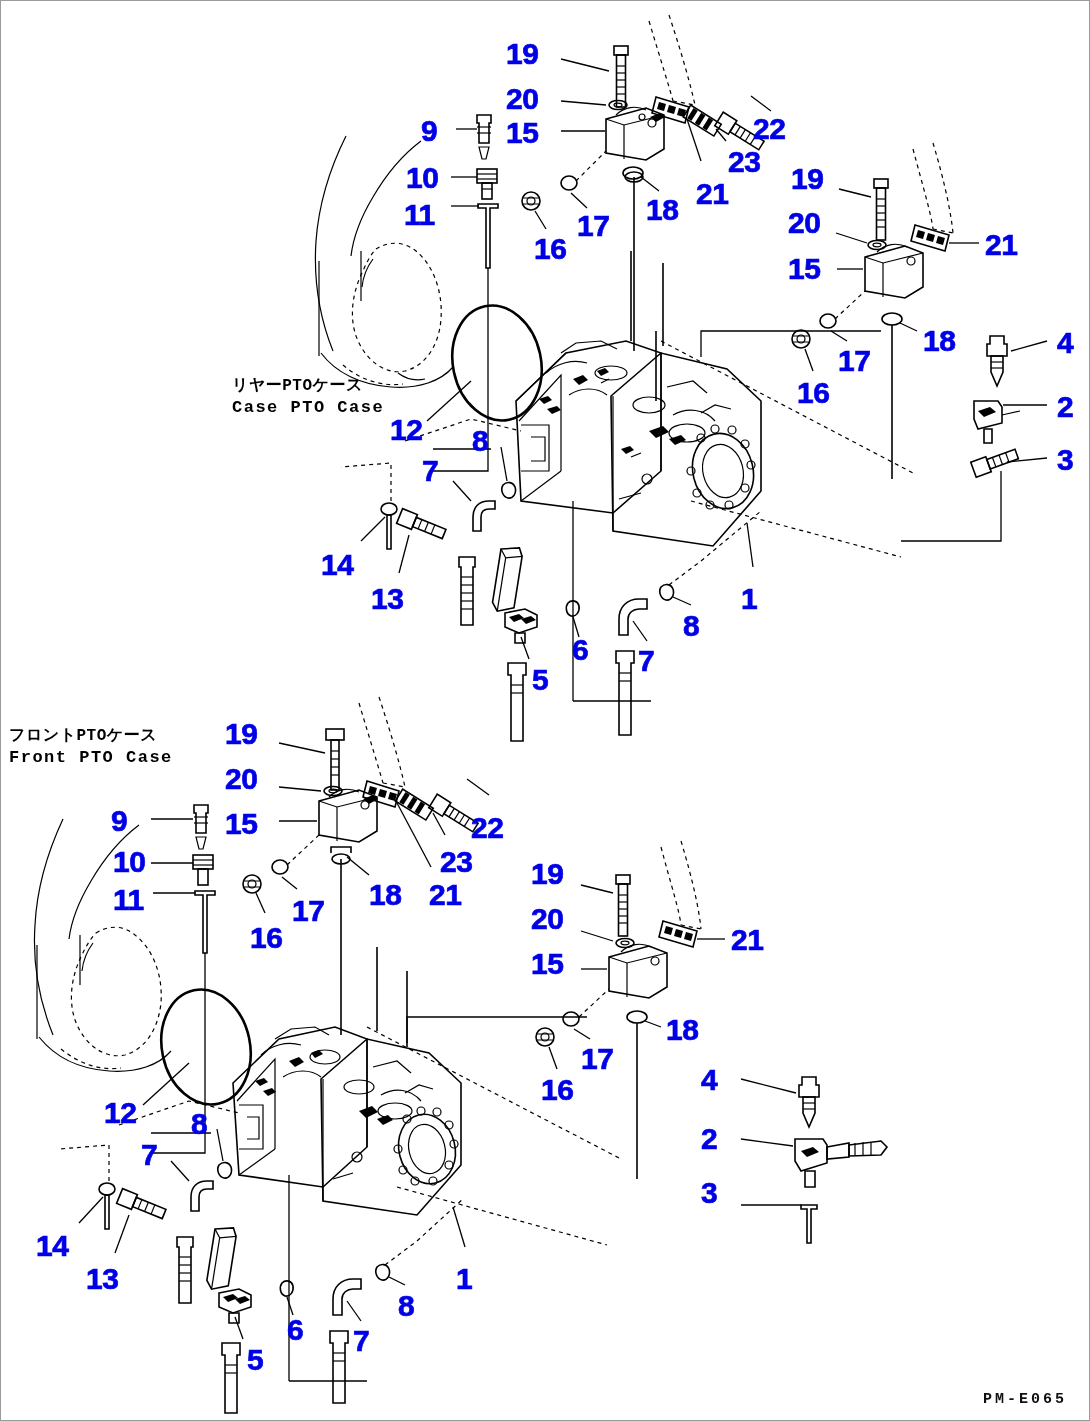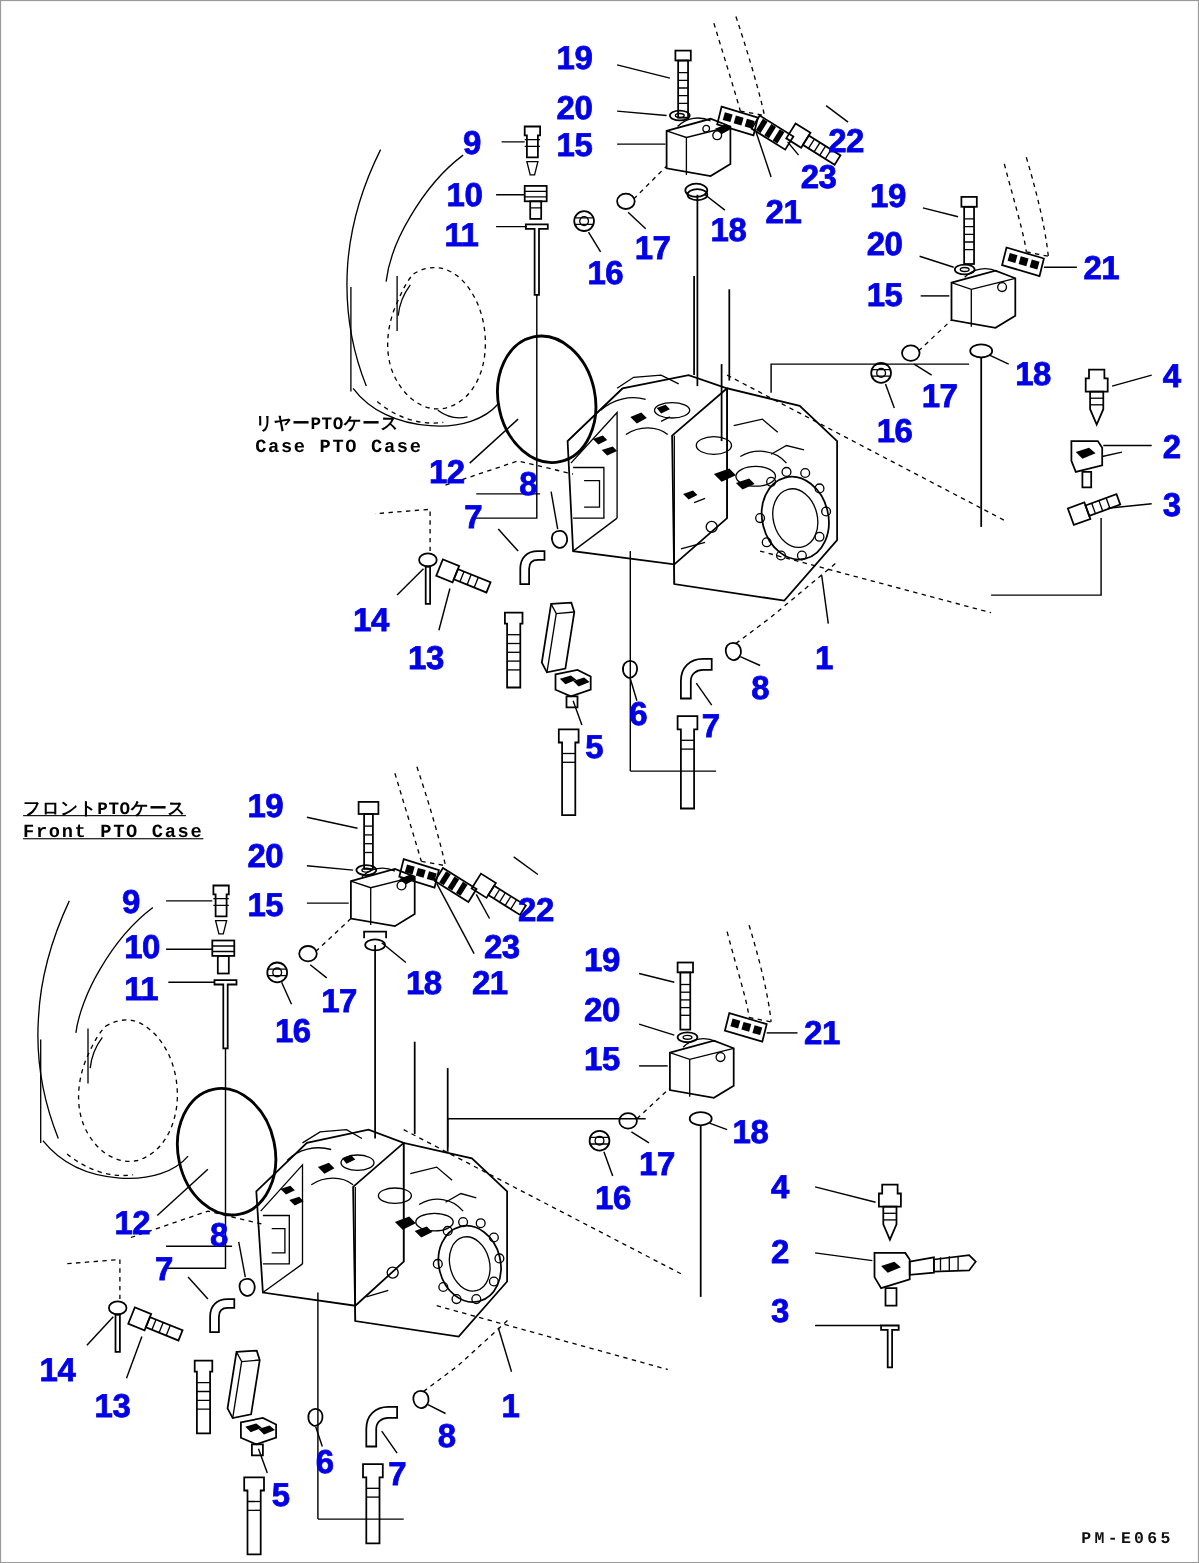--- a/index.html
+++ b/index.html
@@ -782,21 +782,21 @@
       </g>
 
       <path class="ln-lead" d="M452,1206 L464,1246"></path>
       <path class="ln-lead" d="M288,1174 L288,1380"></path>
       <path class="ln-lead" d="M288,1380 L366,1380"></path>
     </g>
   </svg>
 
   <div id="group-labels">
       <div class="grp-label" style="left: 207px; top: 375px; margin-left: 24px;"><span class="jp">リヤーPTOケース</span><span class="en">Case PTO Case</span></div>
-      <div class="grp-label" style="left: 20px; top: 725px; text-decoration: underline;"><span class="jp">フロントPTOケース</span><span class="en">Front PTO Case</span></div>
+      <div class="grp-label" style="left: 8px; top: 725px;"><span class="jp">フロントPTOケース</span><span class="en">Front PTO Case</span></div>
     </div>
   <div id="callout-layer-upper">
       <span class="callout" style="left: 505px; top: 38px;">19</span>
       <span class="callout" style="left: 505px; top: 83px;">20</span>
       <span class="callout" style="left: 420px; top: 115px;">9</span>
       <span class="callout" style="left: 505px; top: 117px;">15</span>
       <span class="callout" style="left: 752px; top: 113px;">22</span>
       <span class="callout" style="left: 727px; top: 146px;">23</span>
       <span class="callout" style="left: 405px; top: 162px;">10</span>
       <span class="callout" style="left: 790px; top: 163px;">19</span>

